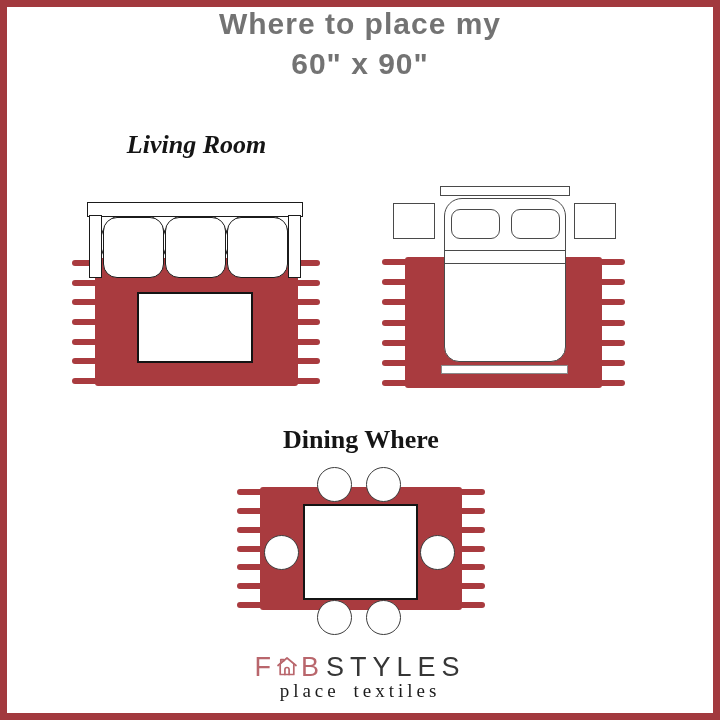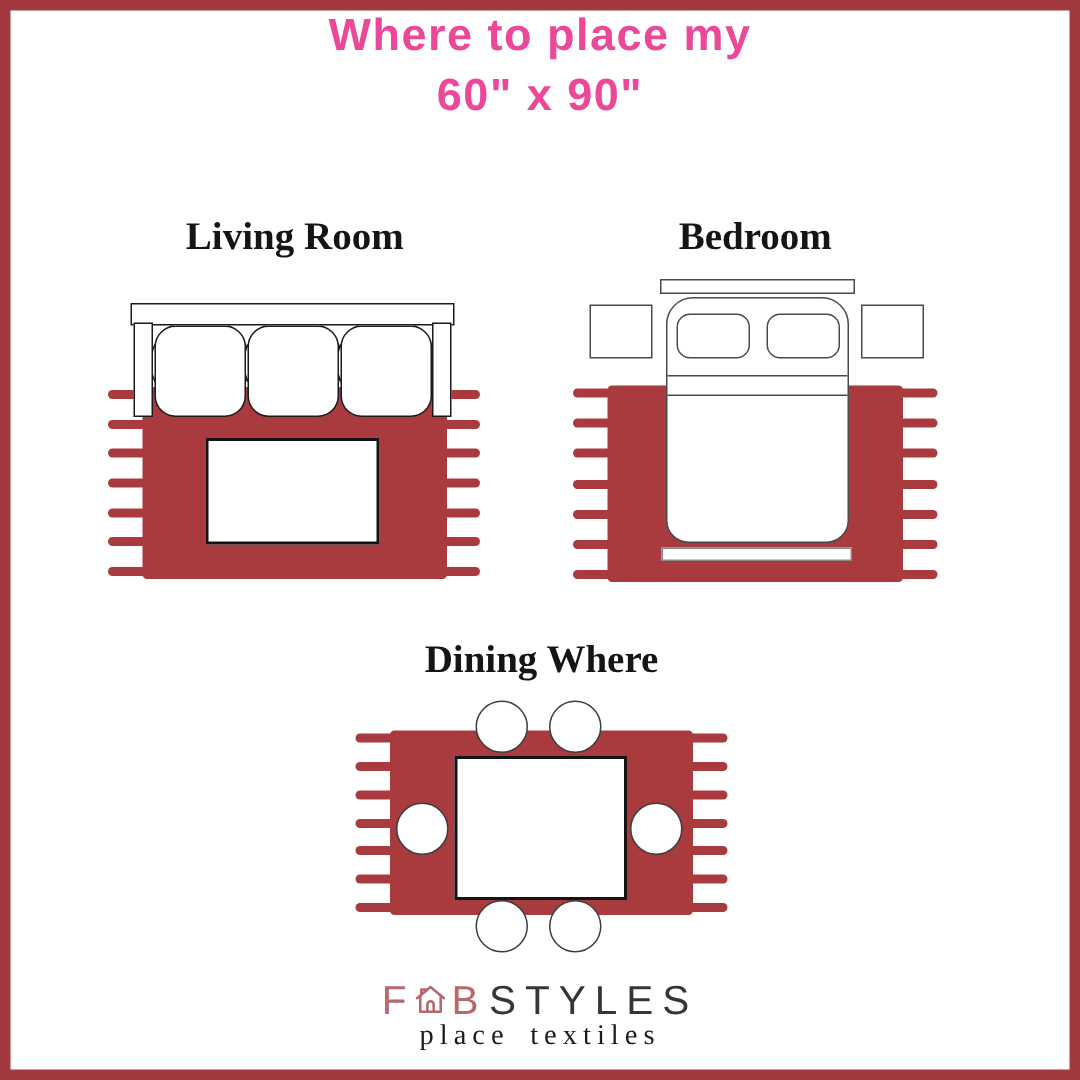--- a/index.html
+++ b/index.html
@@ -7,30 +7,30 @@
     position:relative; width:720px; height:720px; background:#ffffff;
     overflow:hidden; font-family:"Liberation Sans", sans-serif;
   }
   .frame {
     position:absolute; inset:0; border:7px solid var(--frame,#a2393e);
     box-sizing:border-box; pointer-events:none; z-index:40;
   }
   
   .title {
     position:absolute; top:4px; left:0; right:0; text-align:center;
-    font-size:30px; line-height:40px; font-weight:600; color:#ec4899;
+    font-size:30px; line-height:40px; font-weight:600; color:#737373;
     letter-spacing:1px;
   }
   
   .room-label {
     position:absolute; text-align:center;
     font-family:"Liberation Serif", serif; font-weight:600;
     font-size:26px; color:#151515;
   }
-  .label-living  { left:95px;  top:143px; width:203px; }
+  .label-living  { left:95px;  top:130px; width:203px;font-style:italic; }
   .label-bedroom { left:405px; top:143px; width:197px; }
   .label-dining  { left:260px; top:425px; width:202px; }
   
   .rug {
     position:absolute; background:var(--rug,#a93b3f); border-radius:3px;
   }
   .rug-living  { left:95px;  top:258px; width:203px; height:128px; }
   .rug-bedroom { left:405px; top:257px; width:197px; height:131px; }
   .rug-dining  { left:260px; top:487px; width:202px; height:123px; }
   .fringe { position:absolute; }
@@ -142,21 +142,20 @@
   <div class="sofa-arc arc-2"></div>
   <div class="sofa-arc arc-3"></div>
   <div class="sofa-cushion cu-1"></div>
   <div class="sofa-cushion cu-2"></div>
   <div class="sofa-cushion cu-3"></div>
   <div class="sofa-part sofa-back"></div>
   <div class="sofa-part sofa-arm-l"></div>
   <div class="sofa-part sofa-arm-r"></div>
   <div class="coffee-table"></div>
 
-  <div class="room-label label-bedroom">Bedroom</div>
   <div class="fringe fr-bedroom-l">
       <div class="tassel" style="top: 2px;"></div>
       <div class="tassel" style="top: 22.1667px;"></div>
       <div class="tassel" style="top: 42.3333px;"></div>
       <div class="tassel" style="top: 62.5px;"></div>
       <div class="tassel" style="top: 82.6667px;"></div>
       <div class="tassel" style="top: 102.833px;"></div>
       <div class="tassel" style="top: 123px;"></div>
     </div>
   <div class="fringe fr-bedroom-r">

